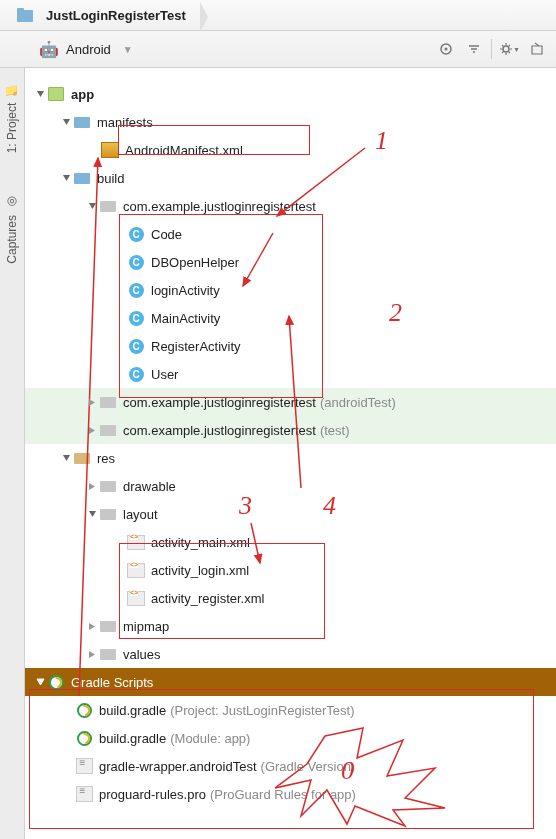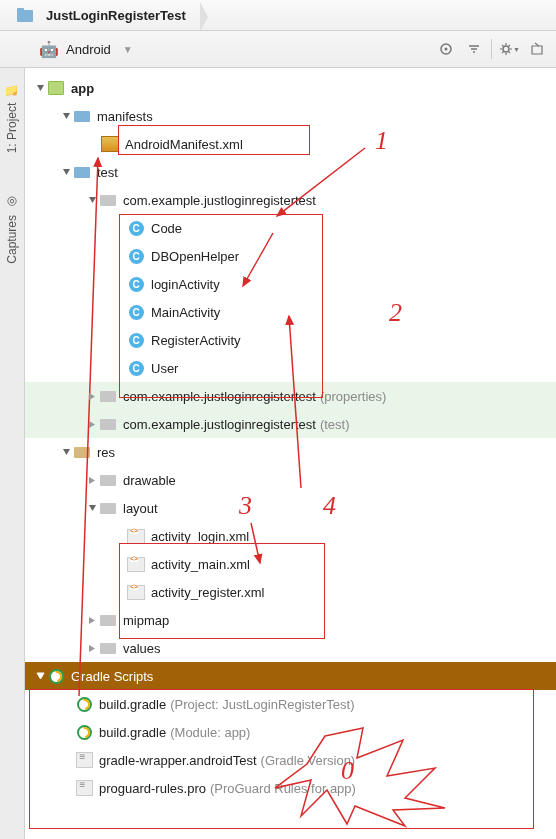--- a/index.html
+++ b/index.html
@@ -7,21 +7,21 @@
   .main{height:100%;display:flex;flex-direction:column}
   .breadcrumb{height:30px;display:flex;align-items:center;border-bottom:1px solid #d0d0d0;padding-left:8px;background:linear-gradient(#fafafa,#f0f0f0)}
   .bc-item{display:flex;align-items:center;gap:6px;padding:4px 14px 4px 8px;position:relative}
   .bc-item::after{content:"";position:absolute;right:-8px;top:0;width:0;height:0;border-top:15px solid transparent;border-bottom:15px solid transparent;border-left:8px solid #e0e0e0}
   .toolbar{height:36px;display:flex;align-items:center;padding:0 8px;border-bottom:1px solid #d0d0d0;background:linear-gradient(#f6f6f6,#eeeeee);gap:6px}
   .tb-spacer{flex:1}
   .tb-btn{width:22px;height:22px;display:flex;align-items:center;justify-content:center;color:#666;border-radius:3px}
   .body{flex:1;display:flex;overflow:hidden}
   .gutter{width:24px;background:#ececec;border-right:1px solid #d0d0d0;display:flex;flex-direction:column;align-items:center;padding-top:8px;gap:30px}
   .gutter-tab{writing-mode:vertical-rl;transform:rotate(180deg);font-size:12px;display:flex;align-items:center;gap:6px;padding:6px 2px;color:#555}
-  .tree{flex:1;overflow:auto;background:#fff;padding-top:6px;position:relative}
+  .tree{flex:1;overflow:auto;background:#fff;padding-top:12px;position:relative}
   .node{display:flex;align-items:center;height:28px;white-space:nowrap;user-select:none}
   .arrow{width:14px;display:inline-flex;align-items:center;justify-content:center;position:relative;z-index:20}
   .arrow svg{width:9px;height:9px}
   .icon{width:18px;height:18px;display:inline-flex;align-items:center;justify-content:center;margin-right:6px;font-size:11px}
   .ind{display:inline-block}
   .label{color:#222}
   .muted{color:#8a8a8a;margin-left:4px}
   .variant{background:#e8f5e8}
   .selected{background:#a16207;color:#fff}
   .selected .label{color:#fff}
@@ -151,21 +151,21 @@
       <div class="node">
         <span class="ind" style="width:34px"></span>
         <span class="arrow">
             <svg>
               <path d="M1 1 L8 1 L4.5 7 Z" fill="#666"></path>
             </svg>
           </span>
         <span class="icon">
             <span class="i-folder blue"></span>
           </span>
-        <span class="label">test</span>
+        <span class="label">build</span>
       </div>
 
       <div class="node">
         <span class="ind" style="width:60px"></span>
         <span class="arrow">
             <svg>
               <path d="M1 1 L8 1 L4.5 7 Z" fill="#666"></path>
             </svg>
           </span>
         <span class="icon">
@@ -221,21 +221,21 @@
         <span class="ind" style="width:60px"></span>
         <span class="arrow">
             <svg>
               <path d="M1 1 L7 4.5 L1 8 Z" fill="#999"></path>
             </svg>
           </span>
         <span class="icon">
             <span class="i-folder gray"></span>
           </span>
         <span class="label">com.example.justloginregistertest</span>
-        <span class="muted">(properties)</span>
+        <span class="muted">(androidTest)</span>
       </div>
       <div class="node variant">
         <span class="ind" style="width:60px"></span>
         <span class="arrow">
             <svg>
               <path d="M1 1 L7 4.5 L1 8 Z" fill="#999"></path>
             </svg>
           </span>
         <span class="icon">
             <span class="i-folder gray"></span>
@@ -281,28 +281,28 @@
             <span class="i-folder gray"></span>
           </span>
         <span class="label">layout</span>
       </div>
 
       <div class="node">
           <span class="ind" style="width:102px"></span>
           <span class="icon">
             <span class="i-xml"></span>
           </span>
+          <span class="label">activity_main.xml</span>
+        </div>
+      <div class="node">
+          <span class="ind" style="width:102px"></span>
+          <span class="icon">
+            <span class="i-xml"></span>
+          </span>
           <span class="label">activity_login.xml</span>
-        </div>
-      <div class="node">
-          <span class="ind" style="width:102px"></span>
-          <span class="icon">
-            <span class="i-xml"></span>
-          </span>
-          <span class="label">activity_main.xml</span>
         </div>
       <div class="node">
           <span class="ind" style="width:102px"></span>
           <span class="icon">
             <span class="i-xml"></span>
           </span>
           <span class="label">activity_register.xml</span>
         </div>
 
       <div class="node">

